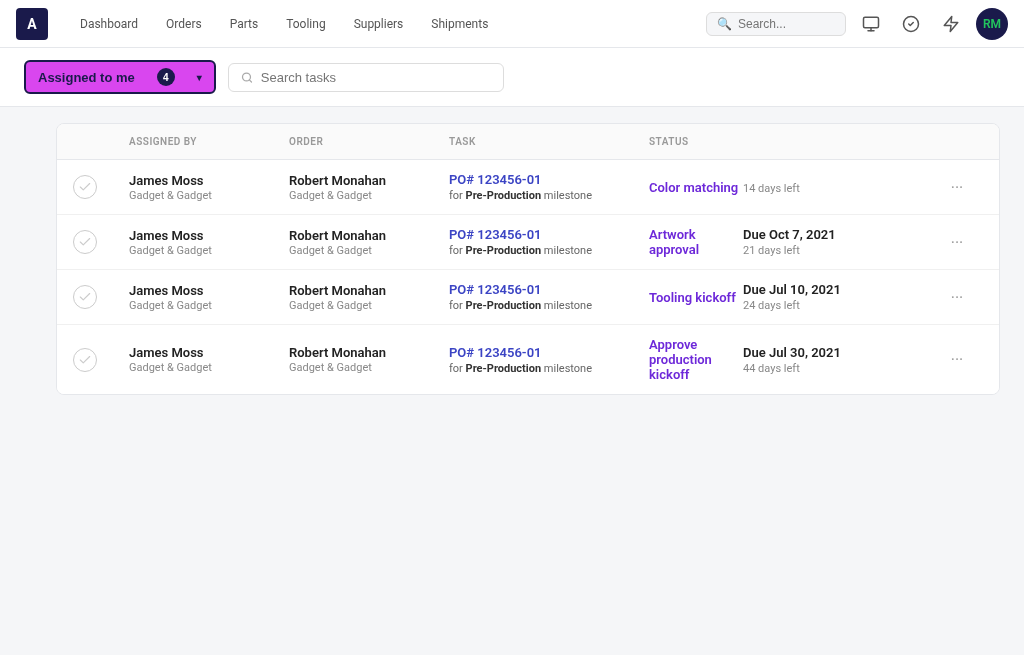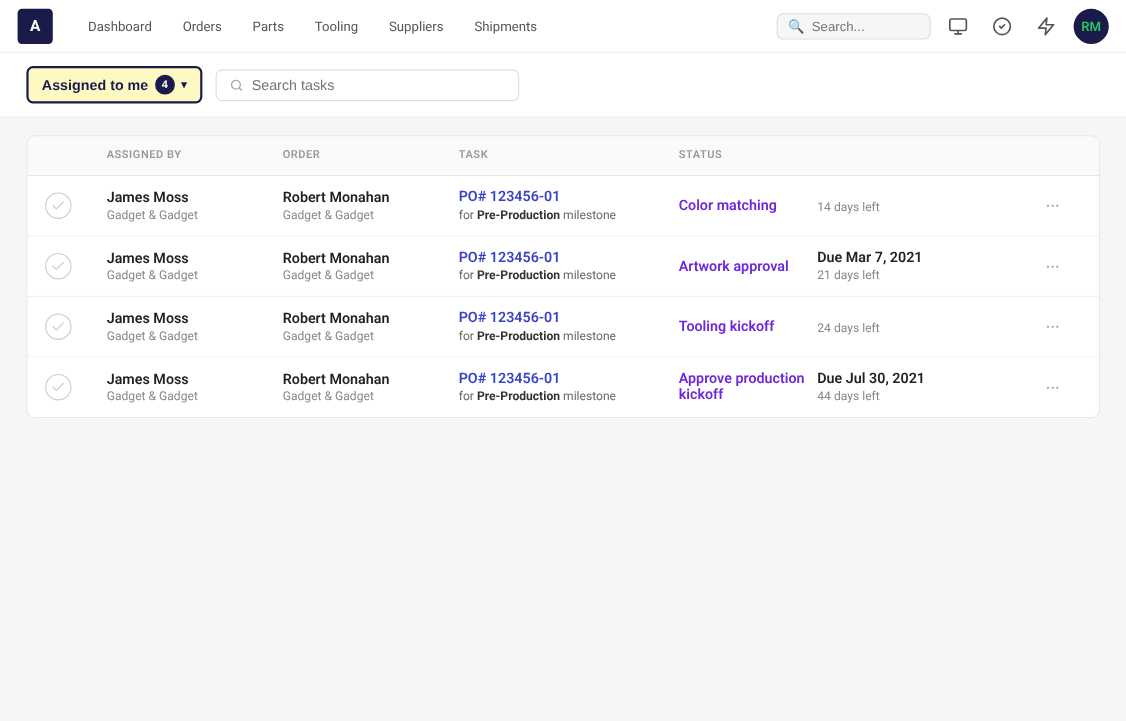--- a/index.html
+++ b/index.html
@@ -61,22 +61,22 @@
     }
 
     
     .toolbar {
       background: #fff;
       border-bottom: 1px solid #e5e7eb;
       padding: 12px 24px;
       display: flex; align-items: center; gap: 12px;
     }
     .assigned-btn {
-      display: flex; align-items: center; gap: 6px;
-      background: #fef9c3; border: 2px solid #1a1a4b;
+      display: flex; align-items: center; gap: 22px;
+      background: #d946ef; border: 2px solid #1a1a4b;
       border-radius: 6px; padding: 6px 12px;
       font-size: 13px; font-weight: 600; color: #1a1a4b;
       cursor: pointer;
     }
     .assigned-btn .chevron { font-size: 10px; }
     .badge {
       background: #1a1a4b; color: #fff;
       border-radius: 50%; width: 18px; height: 18px;
       display: flex; align-items: center; justify-content: center;
       font-size: 10px; font-weight: 700;
@@ -97,20 +97,21 @@
       min-height: calc(100vh - 100px);
     }
 
     
     .task-table {
       background: #fff;
       border-radius: 8px;
       border: 1px solid #e5e7eb;
       margin-top: 16px;
       overflow: hidden;
+      margin-left: 32px;
     }
     .table-header {
       display: grid;
       grid-template-columns: 56px 160px 160px 200px 1fr 200px 40px;
       padding: 8px 16px;
       border-bottom: 1px solid #e5e7eb;
       background: #fafafa;
     }
     .table-header-cell {
       font-size: 10px; font-weight: 600; color: #999;
@@ -275,21 +276,21 @@
       <div>
         <div class="order-link">PO# 123456-01</div>
         <div class="milestone-text">
           <span>for </span><span class="milestone-bold">Pre-Production</span><span> milestone</span>
         </div>
       </div>
       <div>
         <div class="task-name">Artwork approval</div>
       </div>
       <div>
-        <div class="due-date">Due Mar 7, 2021</div>
+        <div class="due-date">Due Oct 7, 2021</div>
         <div class="days-left">21 days left</div>
       </div>
       <div>
         <div class="more-btn">···</div>
       </div>
     </div>
 
     <div class="table-row">
       <div>
         <div class="check-circle">
@@ -309,20 +310,21 @@
       <div>
         <div class="order-link">PO# 123456-01</div>
         <div class="milestone-text">
           <span>for </span><span class="milestone-bold">Pre-Production</span><span> milestone</span>
         </div>
       </div>
       <div>
         <div class="task-name">Tooling kickoff</div>
       </div>
       <div>
+        <div class="due-date">Due Jul 10, 2021</div>
         <div class="days-left">24 days left</div>
       </div>
       <div>
         <div class="more-btn">···</div>
       </div>
     </div>
 
     <div class="table-row">
       <div>
         <div class="check-circle">

